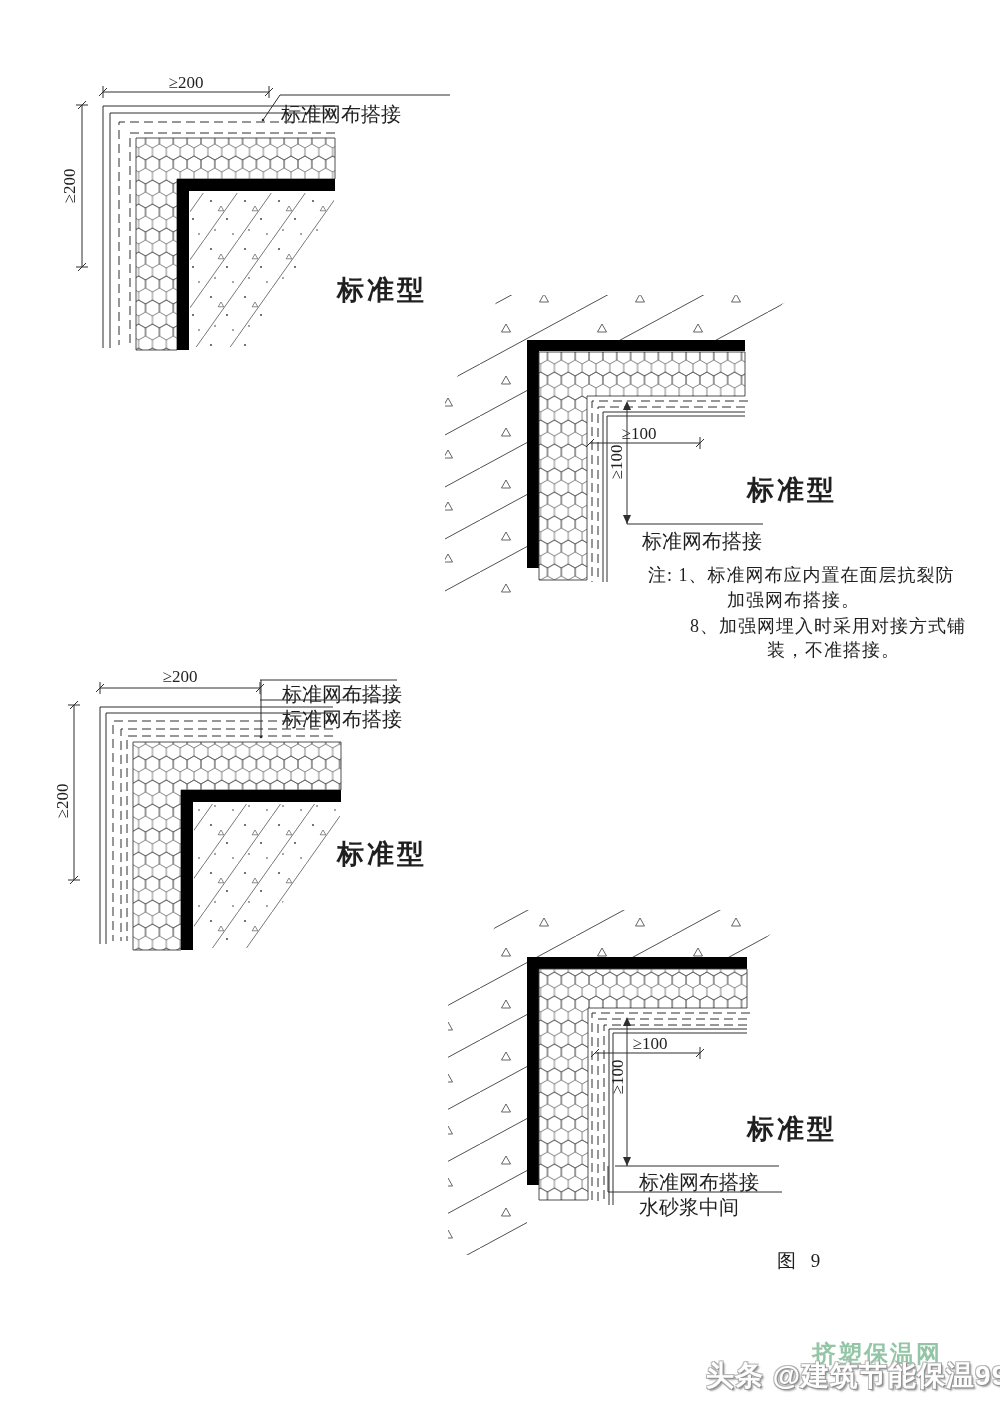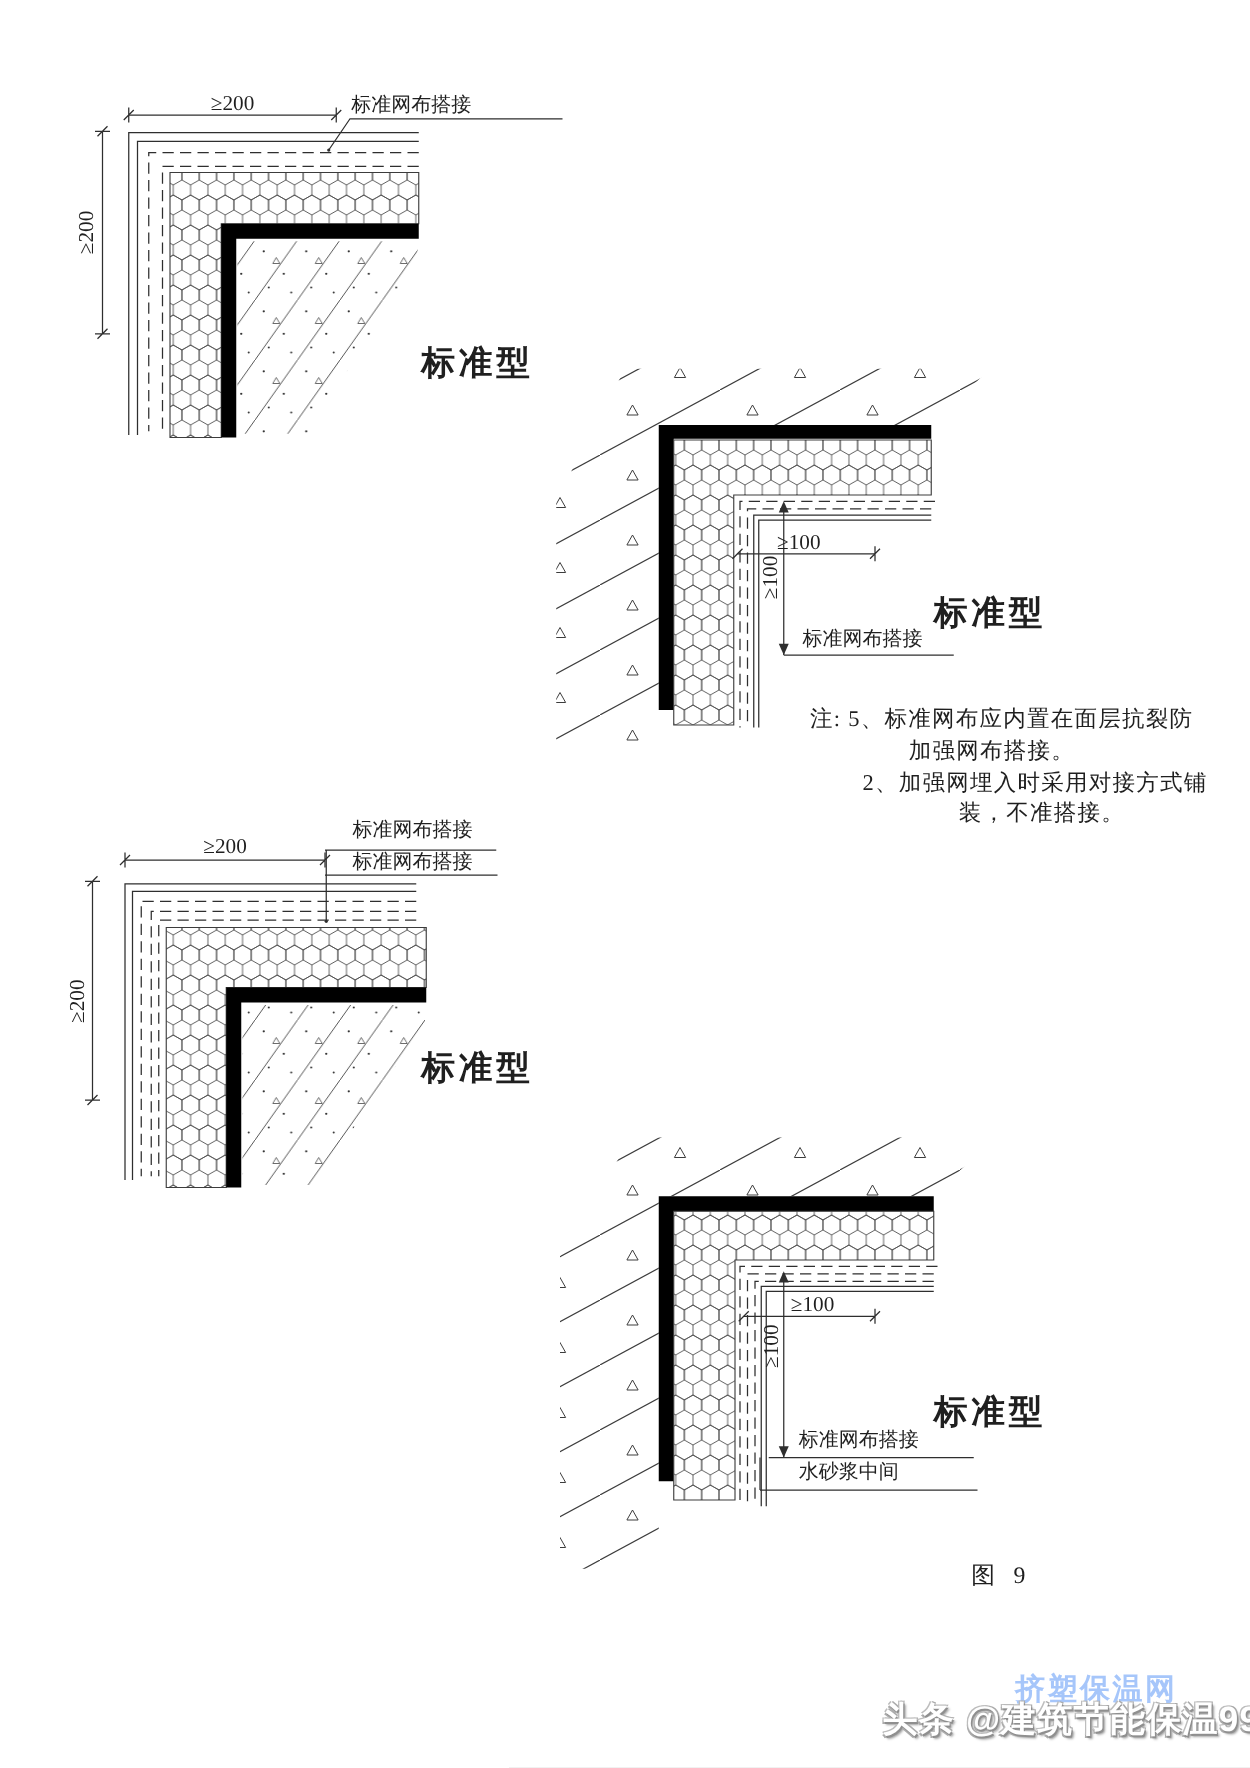--- a/index.html
+++ b/index.html
@@ -6,33 +6,33 @@
   .page{
     position:relative;width:1000px;height:1414px;background:#ffffff;
     font-family:"Liberation Serif", serif;color:#1f1f1f;overflow:hidden;
     margin:0 auto;
   }
   .page svg{position:absolute;left:0;top:0;}
   .t{position:absolute;white-space:nowrap;line-height:1;}
   .dim{font-size:17px;}
   .c{transform:translateX(-50%);}
   .vrot{transform:translate(-50%,-50%) rotate(-90deg);transform-origin:center;}
-  .lbl{font-size:16px;}
+  .lbl{font-size:20px;margin-top:27px;}
   .type{font-size:27px;font-weight:bold;letter-spacing:3px;}
   .note{font-size:18px;letter-spacing:1px;}
   .caption{font-size:19px;letter-spacing:5px;}
   .wm{
     font-family:"Liberation Sans", sans-serif;font-weight:bold;font-size:28px;
     color:#ffffff;letter-spacing:1px;
     text-shadow:1px 1px 0 #8f8f8f,-1px -1px 0 #bdbdbd,1px -1px 0 #ababab,
                 -1px 1px 0 #ababab,2px 2px 2px #9a9a9a;
   }
   .wm-ghost{
-    font-family:Liberation Mono, monospace;font-weight:bold;font-size:24px;
-    color:#3b82f6;opacity:.45;letter-spacing:2px;
+    font-family:Liberation Serif, serif;font-weight:bold;font-size:24px;
+    color:#15803d;opacity:.45;letter-spacing:2px;
   }
 </style>
 </head>
 <body>
 
 <div class="page">
 
   <svg width="1000" height="1414" viewBox="0 0 1000 1414">
     <defs>
       <pattern id="hexp" width="13.86" height="24" patternUnits="userSpaceOnUse">
@@ -159,23 +159,23 @@
   <div class="t dim c" style="left:186px;top:74px;">≥200</div>
   <div class="t lbl" style="left:281px;top:77px;">标准网布搭接</div>
   <div class="t dim vrot" style="left:69px;top:186px;">≥200</div>
   <div class="t type c" style="left:382px;top:277px;">标准型</div>
 
   <div class="t dim c" style="left:639px;top:425px;">≥100</div>
   <div class="t dim vrot" style="left:616px;top:462px;">≥100</div>
   <div class="t type c" style="left:792px;top:477px;">标准型</div>
   <div class="t lbl" style="left:642px;top:504px;">标准网布搭接</div>
 
-  <div class="t note" style="left:648px;top:566px;">注: 5、标准网布应内置在面层抗裂防</div>
+  <div class="t note" style="left:648px;top:566px;">注: 1、标准网布应内置在面层抗裂防</div>
   <div class="t note" style="left:727px;top:591px;">加强网布搭接。</div>
-  <div class="t note" style="left:690px;top:617px;">2、加强网埋入时采用对接方式铺</div>
+  <div class="t note" style="left:690px;top:617px;">8、加强网埋入时采用对接方式铺</div>
   <div class="t note" style="left:727px;top:641px;margin-left:40px;">装，不准搭接。</div>
 
   <div class="t lbl" style="left:282px;top:657px;">标准网布搭接</div>
   <div class="t lbl" style="left:282px;top:682px;">标准网布搭接</div>
   <div class="t dim c" style="left:180px;top:668px;">≥200</div>
   <div class="t dim vrot" style="left:62px;top:801px;">≥200</div>
   <div class="t type c" style="left:382px;top:841px;">标准型</div>
 
   <div class="t dim c" style="left:650px;top:1035px;">≥100</div>
   <div class="t dim vrot" style="left:617px;top:1077px;">≥100</div>

